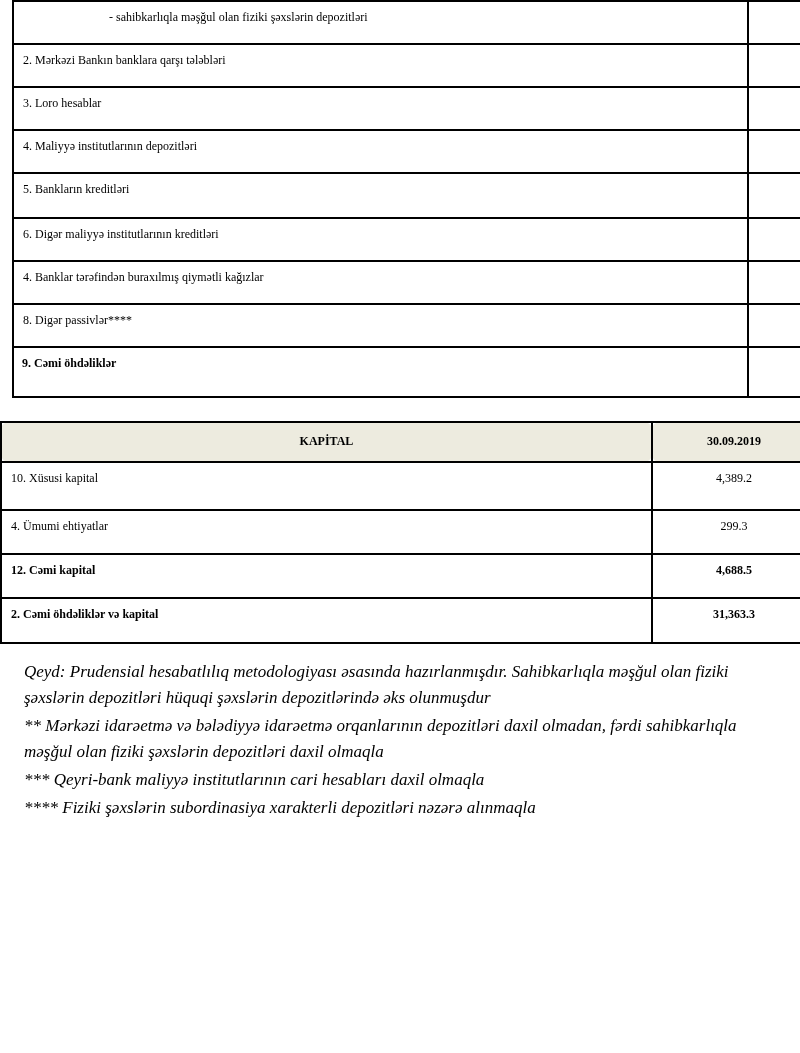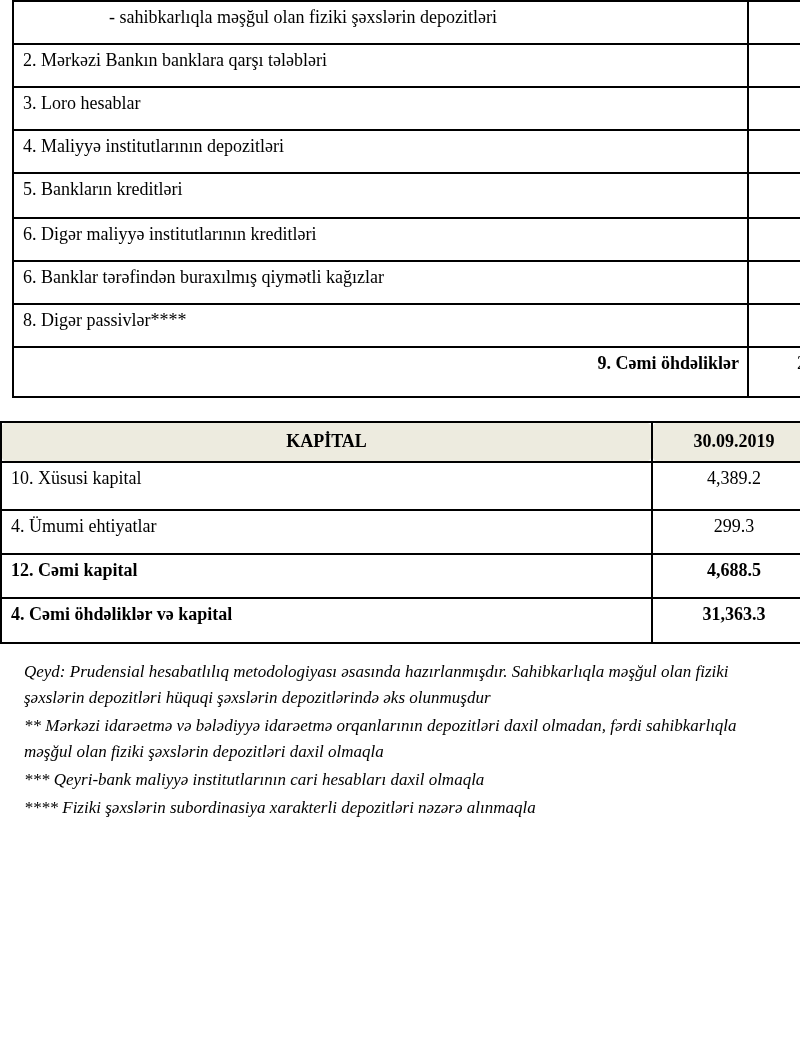--- a/index.html
+++ b/index.html
@@ -17,37 +17,37 @@
     overflow: hidden;
   }
   table {
     border-collapse: collapse;
     table-layout: fixed;
     position: absolute;
   }
   td {
     border: 2px solid #000;
     vertical-align: top;
-    font-size: 18px;
+    font-size: 12px;
     line-height: 23px;
     overflow: hidden;
   }
   
   .t1 {
     left: 12px;
     top: 0;
     width: 781px;
   }
   .t1 td.lbl { width: 630px; padding: 4px 8px 0 9px; }
   .t1 td.val { width: 151px; padding: 4px 4px 0 4px; text-align: center; }
   .t1 td.indent { padding-left: 95px; }
   .t1 tr { height: 43px; }
   .t1 tr.r5 { height: 45px; }
   .t1 tr.r9 { height: 50px; }
-  .t1 tr.r9 td.lbl { font-weight: bold; padding-left: 20px; text-align: right; }
+  .t1 tr.r9 td.lbl { font-weight: bold; padding-left: 8px; }
   
   .t2 {
     left: 0;
     top: 421px;
     width: 799px;
   }
   .t2 td.lbl { width: 641px; padding: 4px 8px 11px 9px; }
   .t2 td.val { width: 154px; padding: 4px 4px 0 4px; text-align: center; }
   .t2 tr.hd { height: 40px; }
   .t2 tr.hd td {
@@ -100,21 +100,21 @@
       </tr>
       <tr class="r5">
         <td class="lbl">5. Bankların kreditləri</td>
         <td class="val">73.7</td>
       </tr>
       <tr class="r6">
         <td class="lbl">6. Digər maliyyə institutlarının kreditləri</td>
         <td class="val">1,945.4</td>
       </tr>
       <tr class="r7">
-        <td class="lbl">6. Banklar tərəfindən buraxılmış qiymətli kağızlar</td>
+        <td class="lbl">4. Banklar tərəfindən buraxılmış qiymətli kağızlar</td>
         <td class="val">1,747.7</td>
       </tr>
       <tr class="r8">
         <td class="lbl">8. Digər passivlər****</td>
         <td class="val">1,298.1</td>
       </tr>
       <tr class="r9">
         <td class="lbl">9. Cəmi öhdəliklər</td>
         <td class="val">26,674.8</td>
       </tr>
@@ -133,21 +133,21 @@
       </tr>
       <tr class="r11">
         <td class="lbl">4. Ümumi ehtiyatlar</td>
         <td class="val">299.3</td>
       </tr>
       <tr class="r12 bold">
         <td class="lbl">12. Cəmi kapital</td>
         <td class="val">4,688.5</td>
       </tr>
       <tr class="r13 bold">
-        <td class="lbl">4. Cəmi öhdəliklər və kapital</td>
+        <td class="lbl">2. Cəmi öhdəliklər və kapital</td>
         <td class="val">31,363.3</td>
       </tr>
     </tbody>
   </table>
 
   <div class="footnotes">
     <p>Qeyd: Prudensial hesabatlılıq metodologiyası əsasında hazırlanmışdır. Sahibkarlıqla məşğul olan fiziki şəxslərin depozitləri hüquqi şəxslərin depozitlərində əks olunmuşdur</p>
     <p>** Mərkəzi idarəetmə və bələdiyyə idarəetmə orqanlarının depozitləri daxil olmadan, fərdi sahibkarlıqla məşğul olan fiziki şəxslərin depozitləri daxil olmaqla</p>
     <p>*** Qeyri-bank maliyyə institutlarının cari hesabları daxil olmaqla</p>
     <p>**** Fiziki şəxslərin subordinasiya xarakterli depozitləri nəzərə alınmaqla</p>

